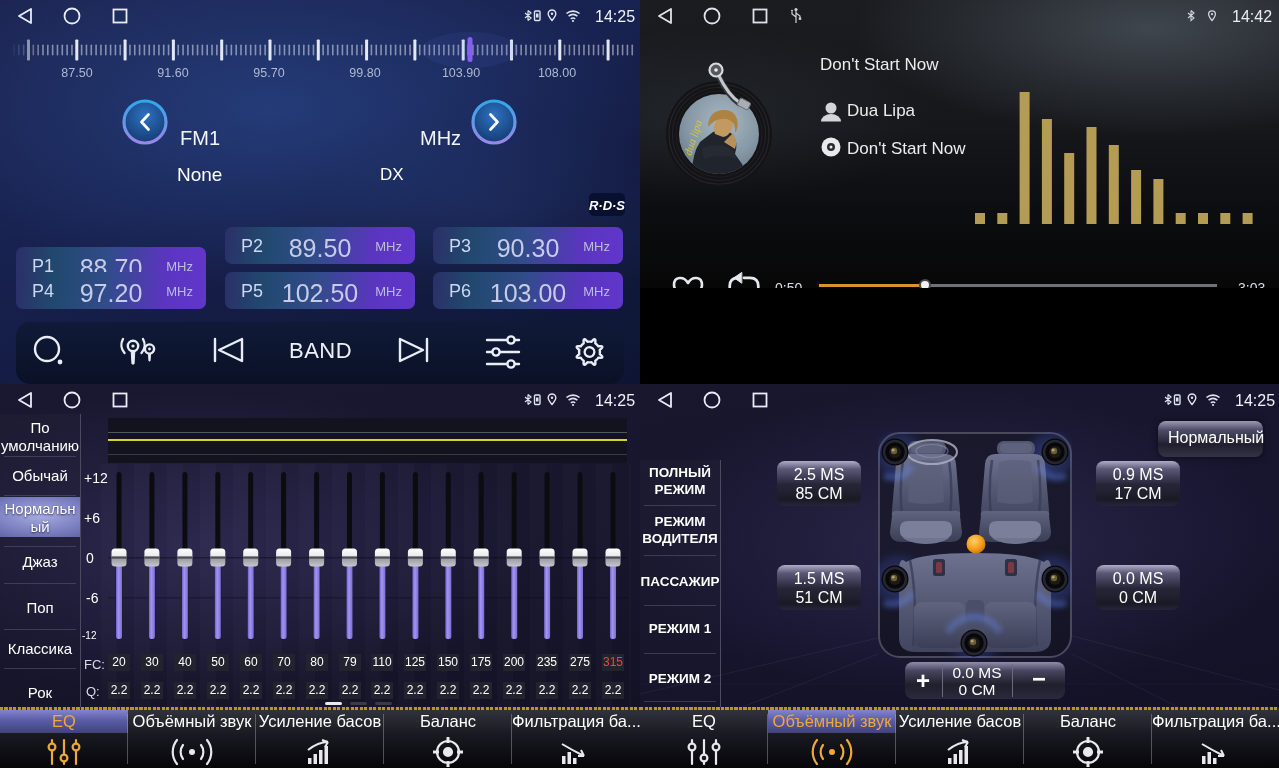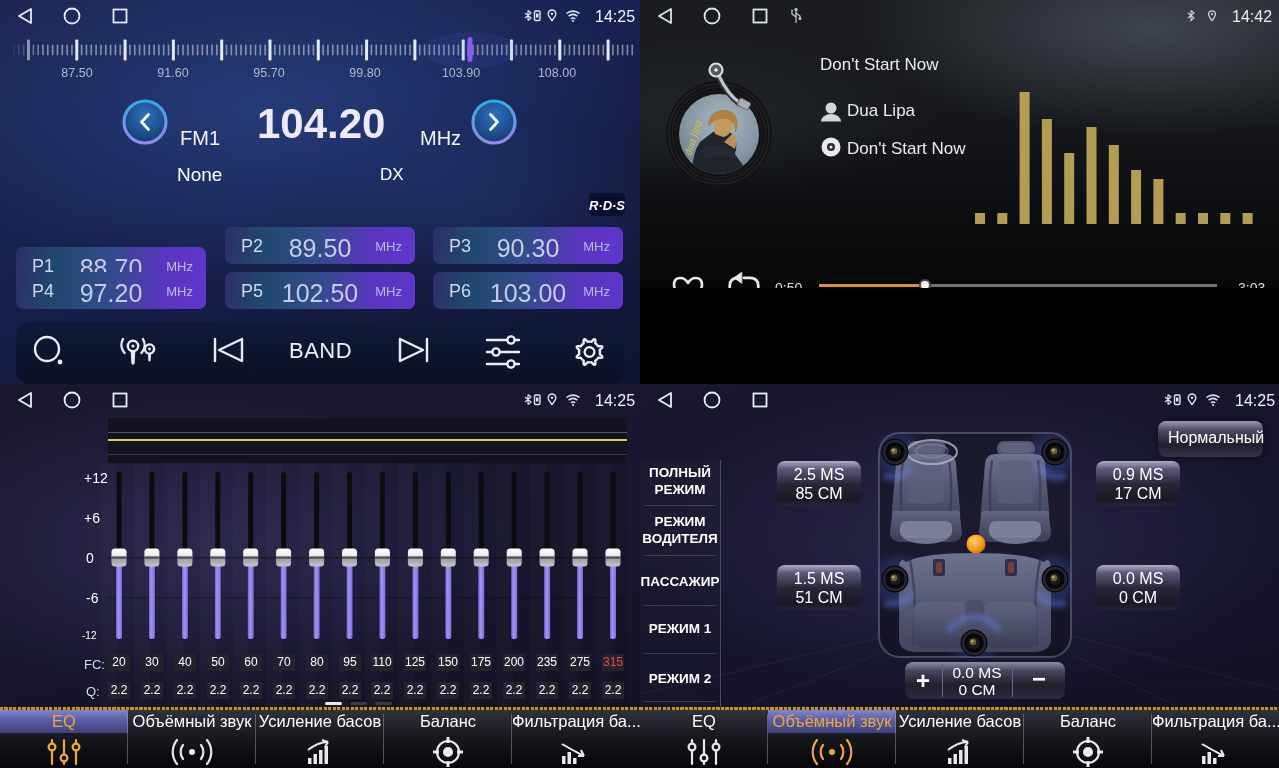--- a/index.html
+++ b/index.html
@@ -220,21 +220,20 @@
     </defs>
     <circle cx="145" cy="122" r="21" fill="url(#binner)" stroke="url(#ring)" stroke-width="3.2"></circle>
     <path d="M148.5 114.5 L141.5 122 L148.5 129.5" fill="none" stroke="#fff" stroke-width="2.7" stroke-linecap="round" stroke-linejoin="round"></path>
     <circle cx="494" cy="122" r="21" fill="url(#binner)" stroke="url(#ring)" stroke-width="3.2"></circle>
     <path d="M490.5 114.5 L497.5 122 L490.5 129.5" fill="none" stroke="#fff" stroke-width="2.7" stroke-linecap="round" stroke-linejoin="round"></path>
 
     <rect x="589" y="193" width="36" height="23" rx="5" fill="#081030"></rect>
     <text x="607" y="210" font-size="13" font-weight="bold" font-style="italic" fill="#fff" text-anchor="middle">R·D·S</text>
   </svg>
   <div class="txt" style="left:180px;top:127px;font-size:20px;color:#f2f4fa;">FM1</div>
-  <div class="txt" style="left:257px;top:100px;font-size:42px;font-weight:bold;color:#ece9f8;letter-spacing:0px;">104.20</div>
   <div class="txt" style="left:420px;top:127px;font-size:20px;color:#f2f4fa;">MHz</div>
   <div class="txt" style="left:177px;top:164px;font-size:19px;">None</div>
   <div class="txt" style="left:380px;top:165px;font-size:17px;">DX</div>
   <div class="preset" style="left:16px;top:227px;margin-top:20px;">
       <span class="pn">P1</span>
       <span class="pf">88.70</span>
       <span class="pm">MHz</span>
     </div>
   <div class="preset" style="left:225px;top:227px;">
       <span class="pn">P2</span>
@@ -435,20 +434,35 @@
       <path d="M552 20.5 C549 17 548.2 15.8 548.2 13.8 a3.8 3.8 0 1 1 7.6 0 C555.8 15.8 555 17 552 20.5 Z"></path>
       <circle cx="552" cy="13.8" r="1.2" fill="#dde4f0" stroke="none"></circle>
       <path d="M566.5 13.5 a10 10 0 0 1 13 0" stroke-width="1.6"></path>
       <path d="M568.6 16.2 a7 7 0 0 1 8.8 0" stroke-width="1.6"></path>
       <path d="M570.8 18.9 a3.6 3.6 0 0 1 4.4 0" stroke-width="1.6"></path>
       <circle cx="573" cy="21" r="1.1" fill="#dde4f0" stroke="none"></circle>
     </g>
     <text x="595" y="21.5" font-size="16" fill="#eef2fa">14:25</text>
   </svg>
 
+  <div class="sbar" style="left:0;top:30px;width:81px;height:294px;">
+    <div class="sitem" style="top:5px;font-size:15px;line-height:18px;">По<br>умолчанию</div>
+    <div class="sdiv" style="top:42px;"></div>
+    <div class="sitem" style="top:53px;font-size:15px;">Обычай</div>
+    <div class="sdiv" style="top:81px;"></div>
+    <div class="sitem" style="top:83px;font-size:15px;line-height:18px;background:radial-gradient(120% 90% at 50% 45%,rgba(175,180,235,.95) 0%,rgba(125,130,200,.9) 55%,rgba(80,84,150,.85) 100%);height:40px;padding-top:3px;text-shadow:0 1px 2px rgba(20,20,60,.8);">Нормальн<br>ый</div>
+    <div class="sdiv" style="top:132px;"></div>
+    <div class="sitem" style="top:139px;font-size:15px;">Джаз</div>
+    <div class="sdiv" style="top:169px;"></div>
+    <div class="sitem" style="top:185px;font-size:15px;">Поп</div>
+    <div class="sdiv" style="top:215px;"></div>
+    <div class="sitem" style="top:226px;font-size:15px;">Классика</div>
+    <div class="sdiv" style="top:254px;"></div>
+    <div class="sitem" style="top:270px;font-size:15px;">Рок</div>
+  </div>
 
   <div class="abs" style="left:108px;top:34px;width:519px;height:45px;background:#131320;"></div>
   <div class="abs" style="left:108px;top:48px;width:519px;height:1px;background:#55555f;"></div>
   <div class="abs" style="left:108px;top:55px;width:519px;height:2px;background:#d8d52a;"></div>
   <div class="abs" style="left:108px;top:70px;width:519px;height:1px;background:#3a3a45;"></div>
 
   <div class="txt" style="left:84px;top:86px;font-size:14px;">+12</div>
   <div class="txt" style="left:84px;top:126px;font-size:14px;">+6</div>
   <div class="txt" style="left:86px;top:166px;font-size:14px;">0</div>
   <div class="txt" style="left:86px;top:206px;font-size:14px;">-6</div>
@@ -563,21 +577,21 @@
       <div class="abs" style="left:174px;top:270px;width:22px;height:17px;background:#232330;color:#fff;font-size:12px;text-align:center;line-height:17px;">40</div>
       <div class="abs" style="left:174px;top:298px;width:22px;height:17px;background:#232330;color:#fff;font-size:12px;text-align:center;line-height:17px;">2.2</div>
       <div class="abs" style="left:207px;top:270px;width:22px;height:17px;background:#232330;color:#fff;font-size:12px;text-align:center;line-height:17px;">50</div>
       <div class="abs" style="left:207px;top:298px;width:22px;height:17px;background:#232330;color:#fff;font-size:12px;text-align:center;line-height:17px;">2.2</div>
       <div class="abs" style="left:240px;top:270px;width:22px;height:17px;background:#232330;color:#fff;font-size:12px;text-align:center;line-height:17px;">60</div>
       <div class="abs" style="left:240px;top:298px;width:22px;height:17px;background:#232330;color:#fff;font-size:12px;text-align:center;line-height:17px;">2.2</div>
       <div class="abs" style="left:273px;top:270px;width:22px;height:17px;background:#232330;color:#fff;font-size:12px;text-align:center;line-height:17px;">70</div>
       <div class="abs" style="left:273px;top:298px;width:22px;height:17px;background:#232330;color:#fff;font-size:12px;text-align:center;line-height:17px;">2.2</div>
       <div class="abs" style="left:306px;top:270px;width:22px;height:17px;background:#232330;color:#fff;font-size:12px;text-align:center;line-height:17px;">80</div>
       <div class="abs" style="left:306px;top:298px;width:22px;height:17px;background:#232330;color:#fff;font-size:12px;text-align:center;line-height:17px;">2.2</div>
-      <div class="abs" style="left:339px;top:270px;width:22px;height:17px;background:#232330;color:#fff;font-size:12px;text-align:center;line-height:17px;">95</div>
+      <div class="abs" style="left:339px;top:270px;width:22px;height:17px;background:#232330;color:#fff;font-size:12px;text-align:center;line-height:17px;">79</div>
       <div class="abs" style="left:339px;top:298px;width:22px;height:17px;background:#232330;color:#fff;font-size:12px;text-align:center;line-height:17px;">2.2</div>
       <div class="abs" style="left:371px;top:270px;width:22px;height:17px;background:#232330;color:#fff;font-size:12px;text-align:center;line-height:17px;">110</div>
       <div class="abs" style="left:371px;top:298px;width:22px;height:17px;background:#232330;color:#fff;font-size:12px;text-align:center;line-height:17px;">2.2</div>
       <div class="abs" style="left:404px;top:270px;width:22px;height:17px;background:#232330;color:#fff;font-size:12px;text-align:center;line-height:17px;">125</div>
       <div class="abs" style="left:404px;top:298px;width:22px;height:17px;background:#232330;color:#fff;font-size:12px;text-align:center;line-height:17px;">2.2</div>
       <div class="abs" style="left:437px;top:270px;width:22px;height:17px;background:#232330;color:#fff;font-size:12px;text-align:center;line-height:17px;">150</div>
       <div class="abs" style="left:437px;top:298px;width:22px;height:17px;background:#232330;color:#fff;font-size:12px;text-align:center;line-height:17px;">2.2</div>
       <div class="abs" style="left:470px;top:270px;width:22px;height:17px;background:#232330;color:#fff;font-size:12px;text-align:center;line-height:17px;">175</div>
       <div class="abs" style="left:470px;top:298px;width:22px;height:17px;background:#232330;color:#fff;font-size:12px;text-align:center;line-height:17px;">2.2</div>
       <div class="abs" style="left:503px;top:270px;width:22px;height:17px;background:#232330;color:#fff;font-size:12px;text-align:center;line-height:17px;">200</div>

